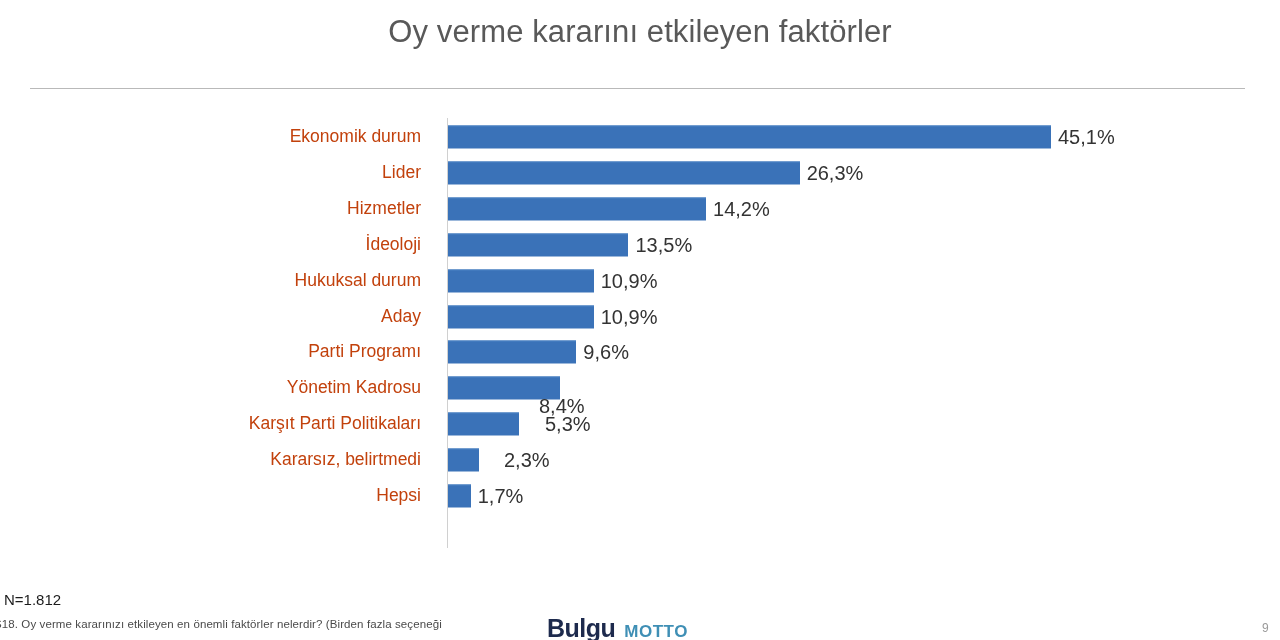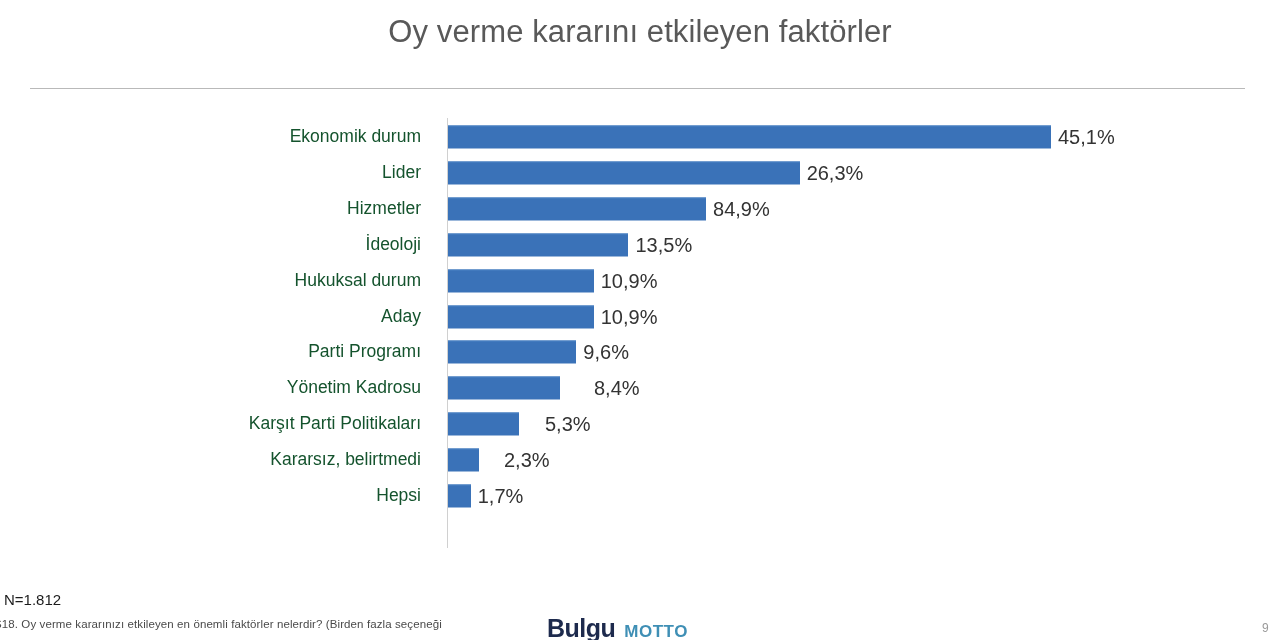--- a/index.html
+++ b/index.html
@@ -71,21 +71,21 @@
     height: 36px;
   }
 
   .cat-label {
     position: absolute;
     right: 859px; 
     top: 50%;
     transform: translateY(-50%);
     text-align: center;
     font-size: 17.5px;
-    color: #14532d;
+    color: #c2410c;
     white-space: nowrap;
     line-height: 1.1;
   }
 
   .bar {
     position: absolute;
     left: 448px;
     top: 50%;
     transform: translateY(-50%);
     height: 22px;
@@ -171,21 +171,21 @@
         <div class="val-label" style="left: 1057.99px;">45,1%</div>
       </div>
       <div class="bar-row" style="top: 36.9px;">
         <div class="cat-label">Lider</div>
         <div class="bar" style="width: 351.631px; background: rgb(58, 114, 184);"></div>
         <div class="val-label" style="left: 806.631px;">26,3%</div>
       </div>
       <div class="bar-row" style="top: 72.8px;">
         <div class="cat-label">Hizmetler</div>
         <div class="bar" style="width: 258.041px; background: rgb(58, 114, 184);"></div>
-        <div class="val-label" style="left: 713.041px;">84,9%</div>
+        <div class="val-label" style="left: 713.041px;">14,2%</div>
       </div>
       <div class="bar-row" style="top: 108.7px;">
         <div class="cat-label">İdeoloji</div>
         <div class="bar" style="width: 180.495px; background: rgb(58, 114, 184);"></div>
         <div class="val-label" style="left: 635.495px;">13,5%</div>
       </div>
       <div class="bar-row" style="top: 144.6px;">
         <div class="cat-label">Hukuksal durum</div>
         <div class="bar" style="width: 145.733px; background: rgb(58, 114, 184);"></div>
         <div class="val-label" style="left: 600.733px;">10,9%</div>
@@ -196,21 +196,21 @@
         <div class="val-label" style="left: 600.733px;">10,9%</div>
       </div>
       <div class="bar-row" style="top: 216.4px;">
         <div class="cat-label">Parti Programı</div>
         <div class="bar" style="width: 128.352px; background: rgb(58, 114, 184);"></div>
         <div class="val-label" style="left: 583.352px;">9,6%</div>
       </div>
       <div class="bar-row" style="top: 252.3px;">
         <div class="cat-label">Yönetim Kadrosu</div>
         <div class="bar" style="width: 112.308px; background: rgb(58, 114, 184);"></div>
-        <div class="val-label" style="left: 594px;">8,4%</div>
+        <div class="val-label" style="left: 539px; margin-top: 18px;">8,4%</div>
       </div>
       <div class="bar-row" style="top: 288.2px;">
         <div class="cat-label">Karşıt Parti Politikaları</div>
         <div class="bar" style="width: 70.861px; background: rgb(58, 114, 184);"></div>
         <div class="val-label" style="left: 545px;">5,3%</div>
       </div>
       <div class="bar-row" style="top: 324.1px;">
         <div class="cat-label">Kararsız, belirtmedi</div>
         <div class="bar" style="width: 30.751px; background: rgb(58, 114, 184);"></div>
         <div class="val-label" style="left: 504px;">2,3%</div>

